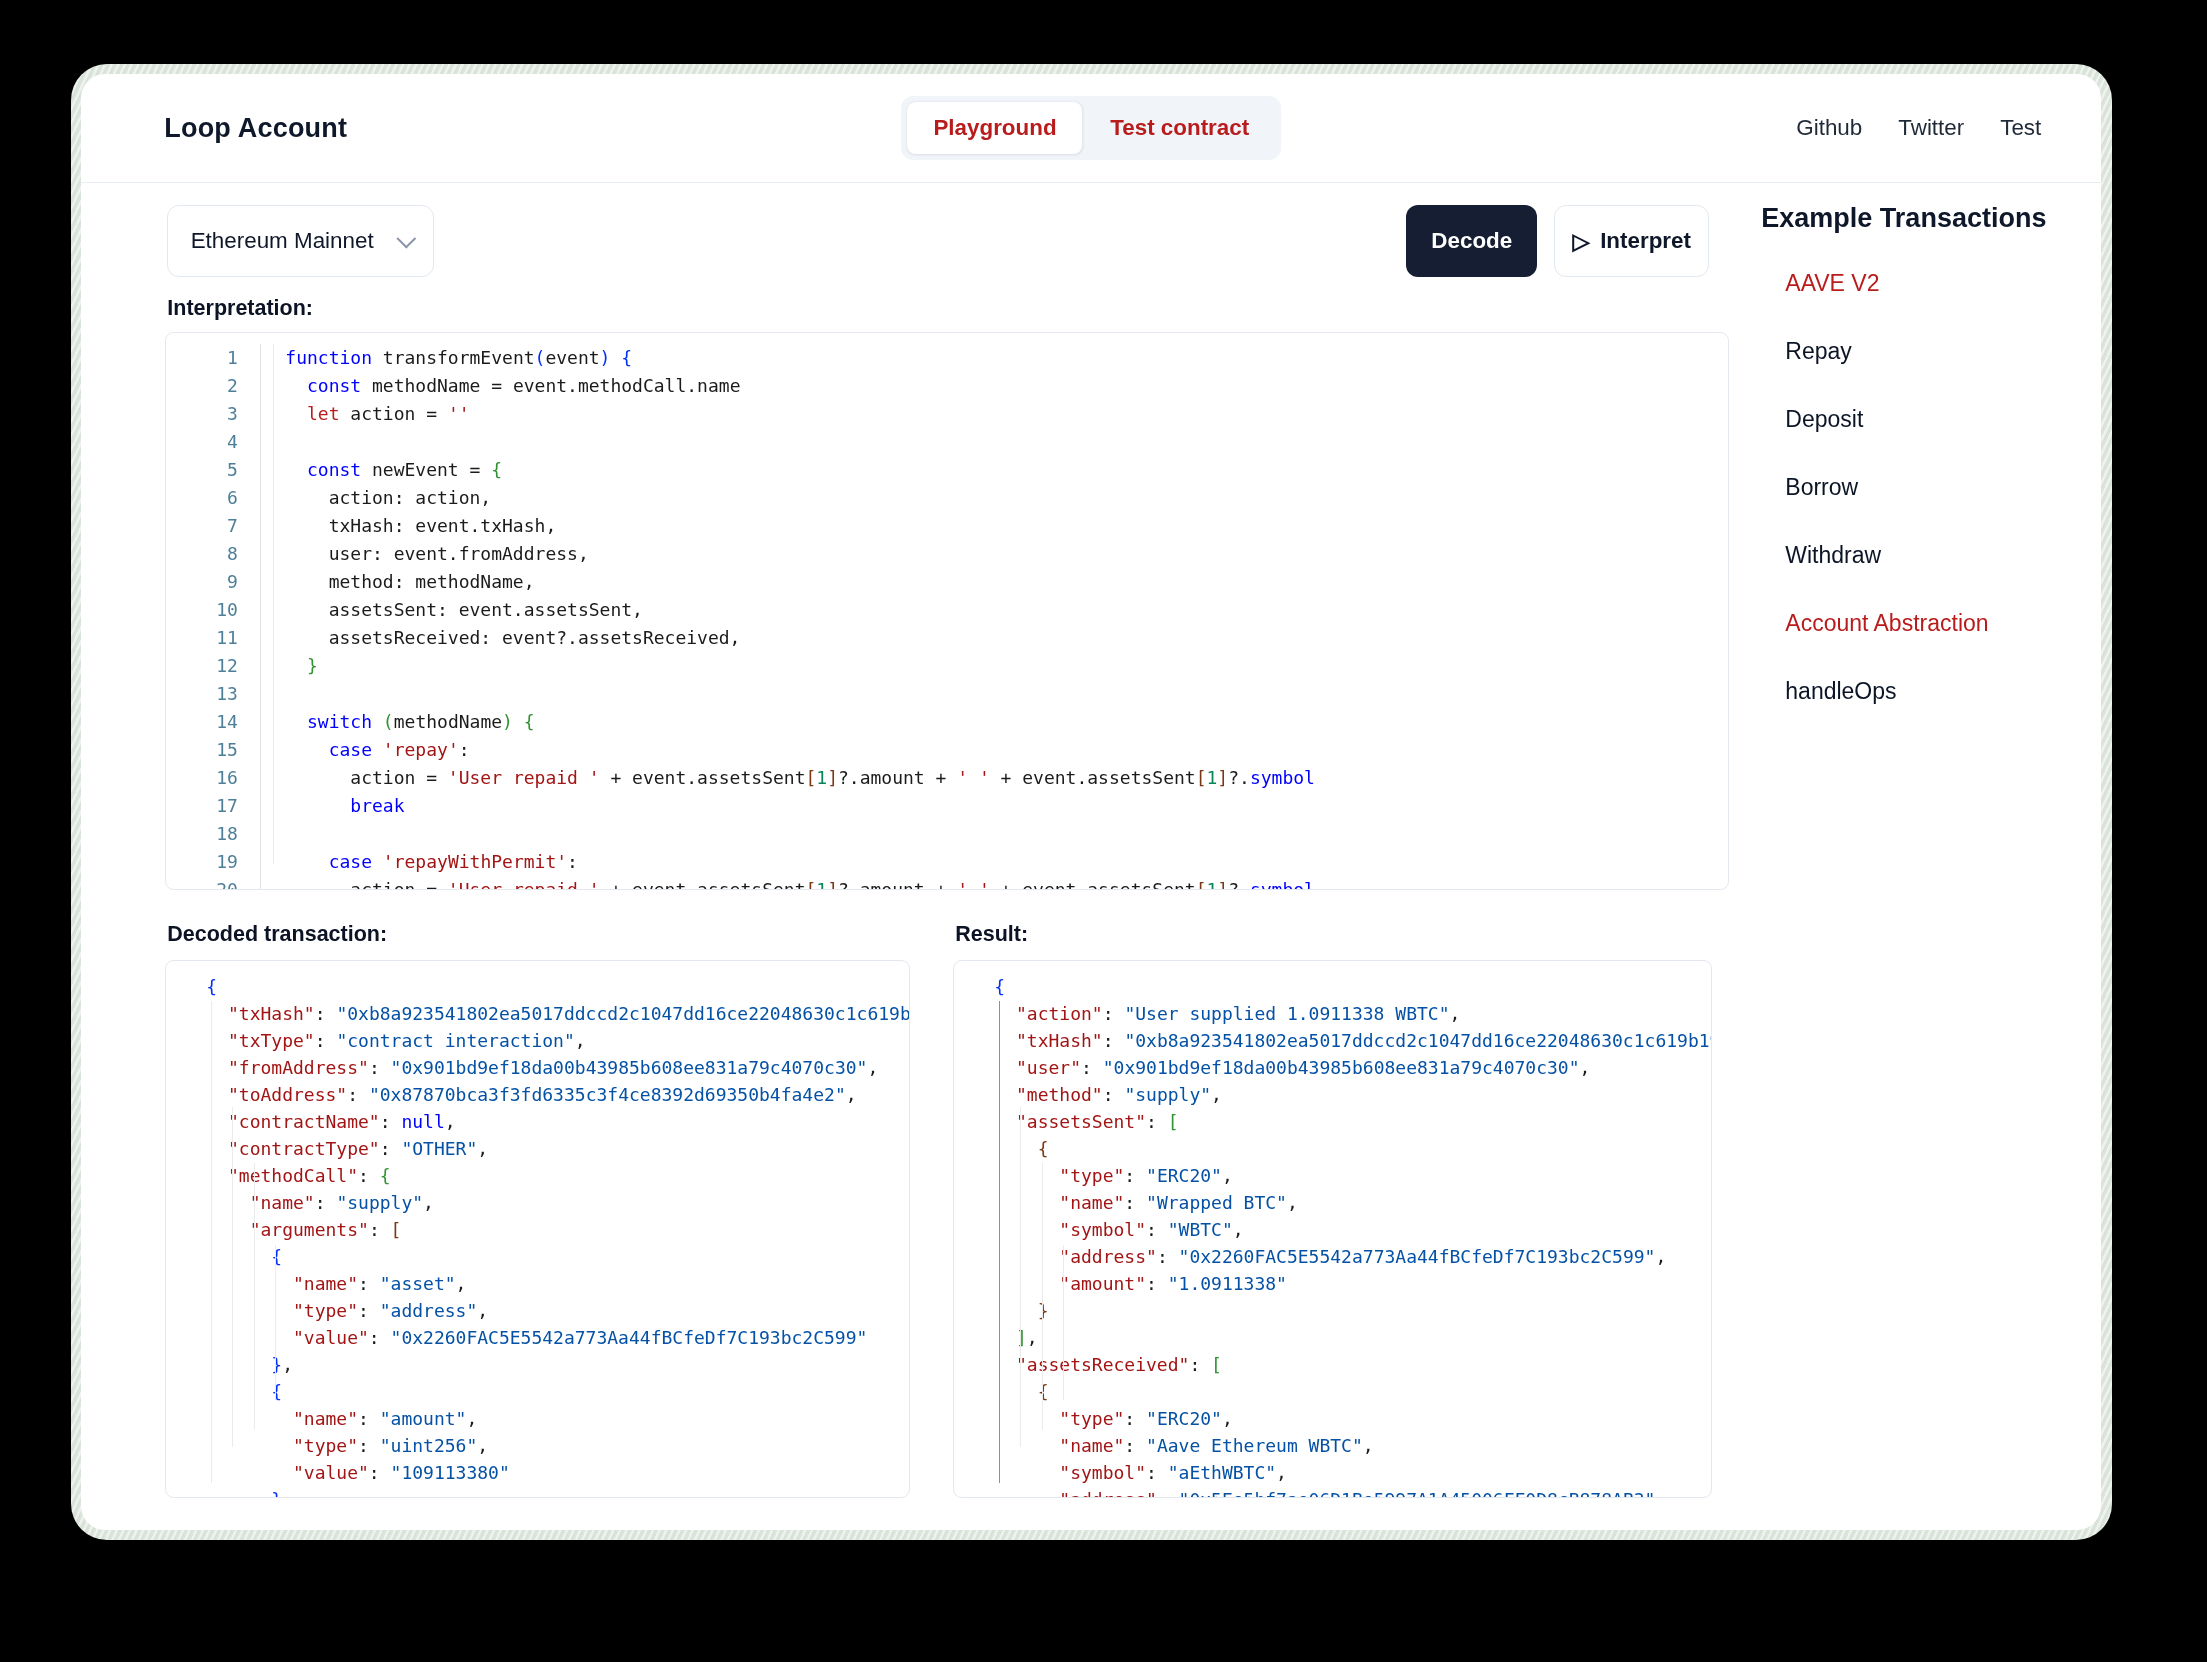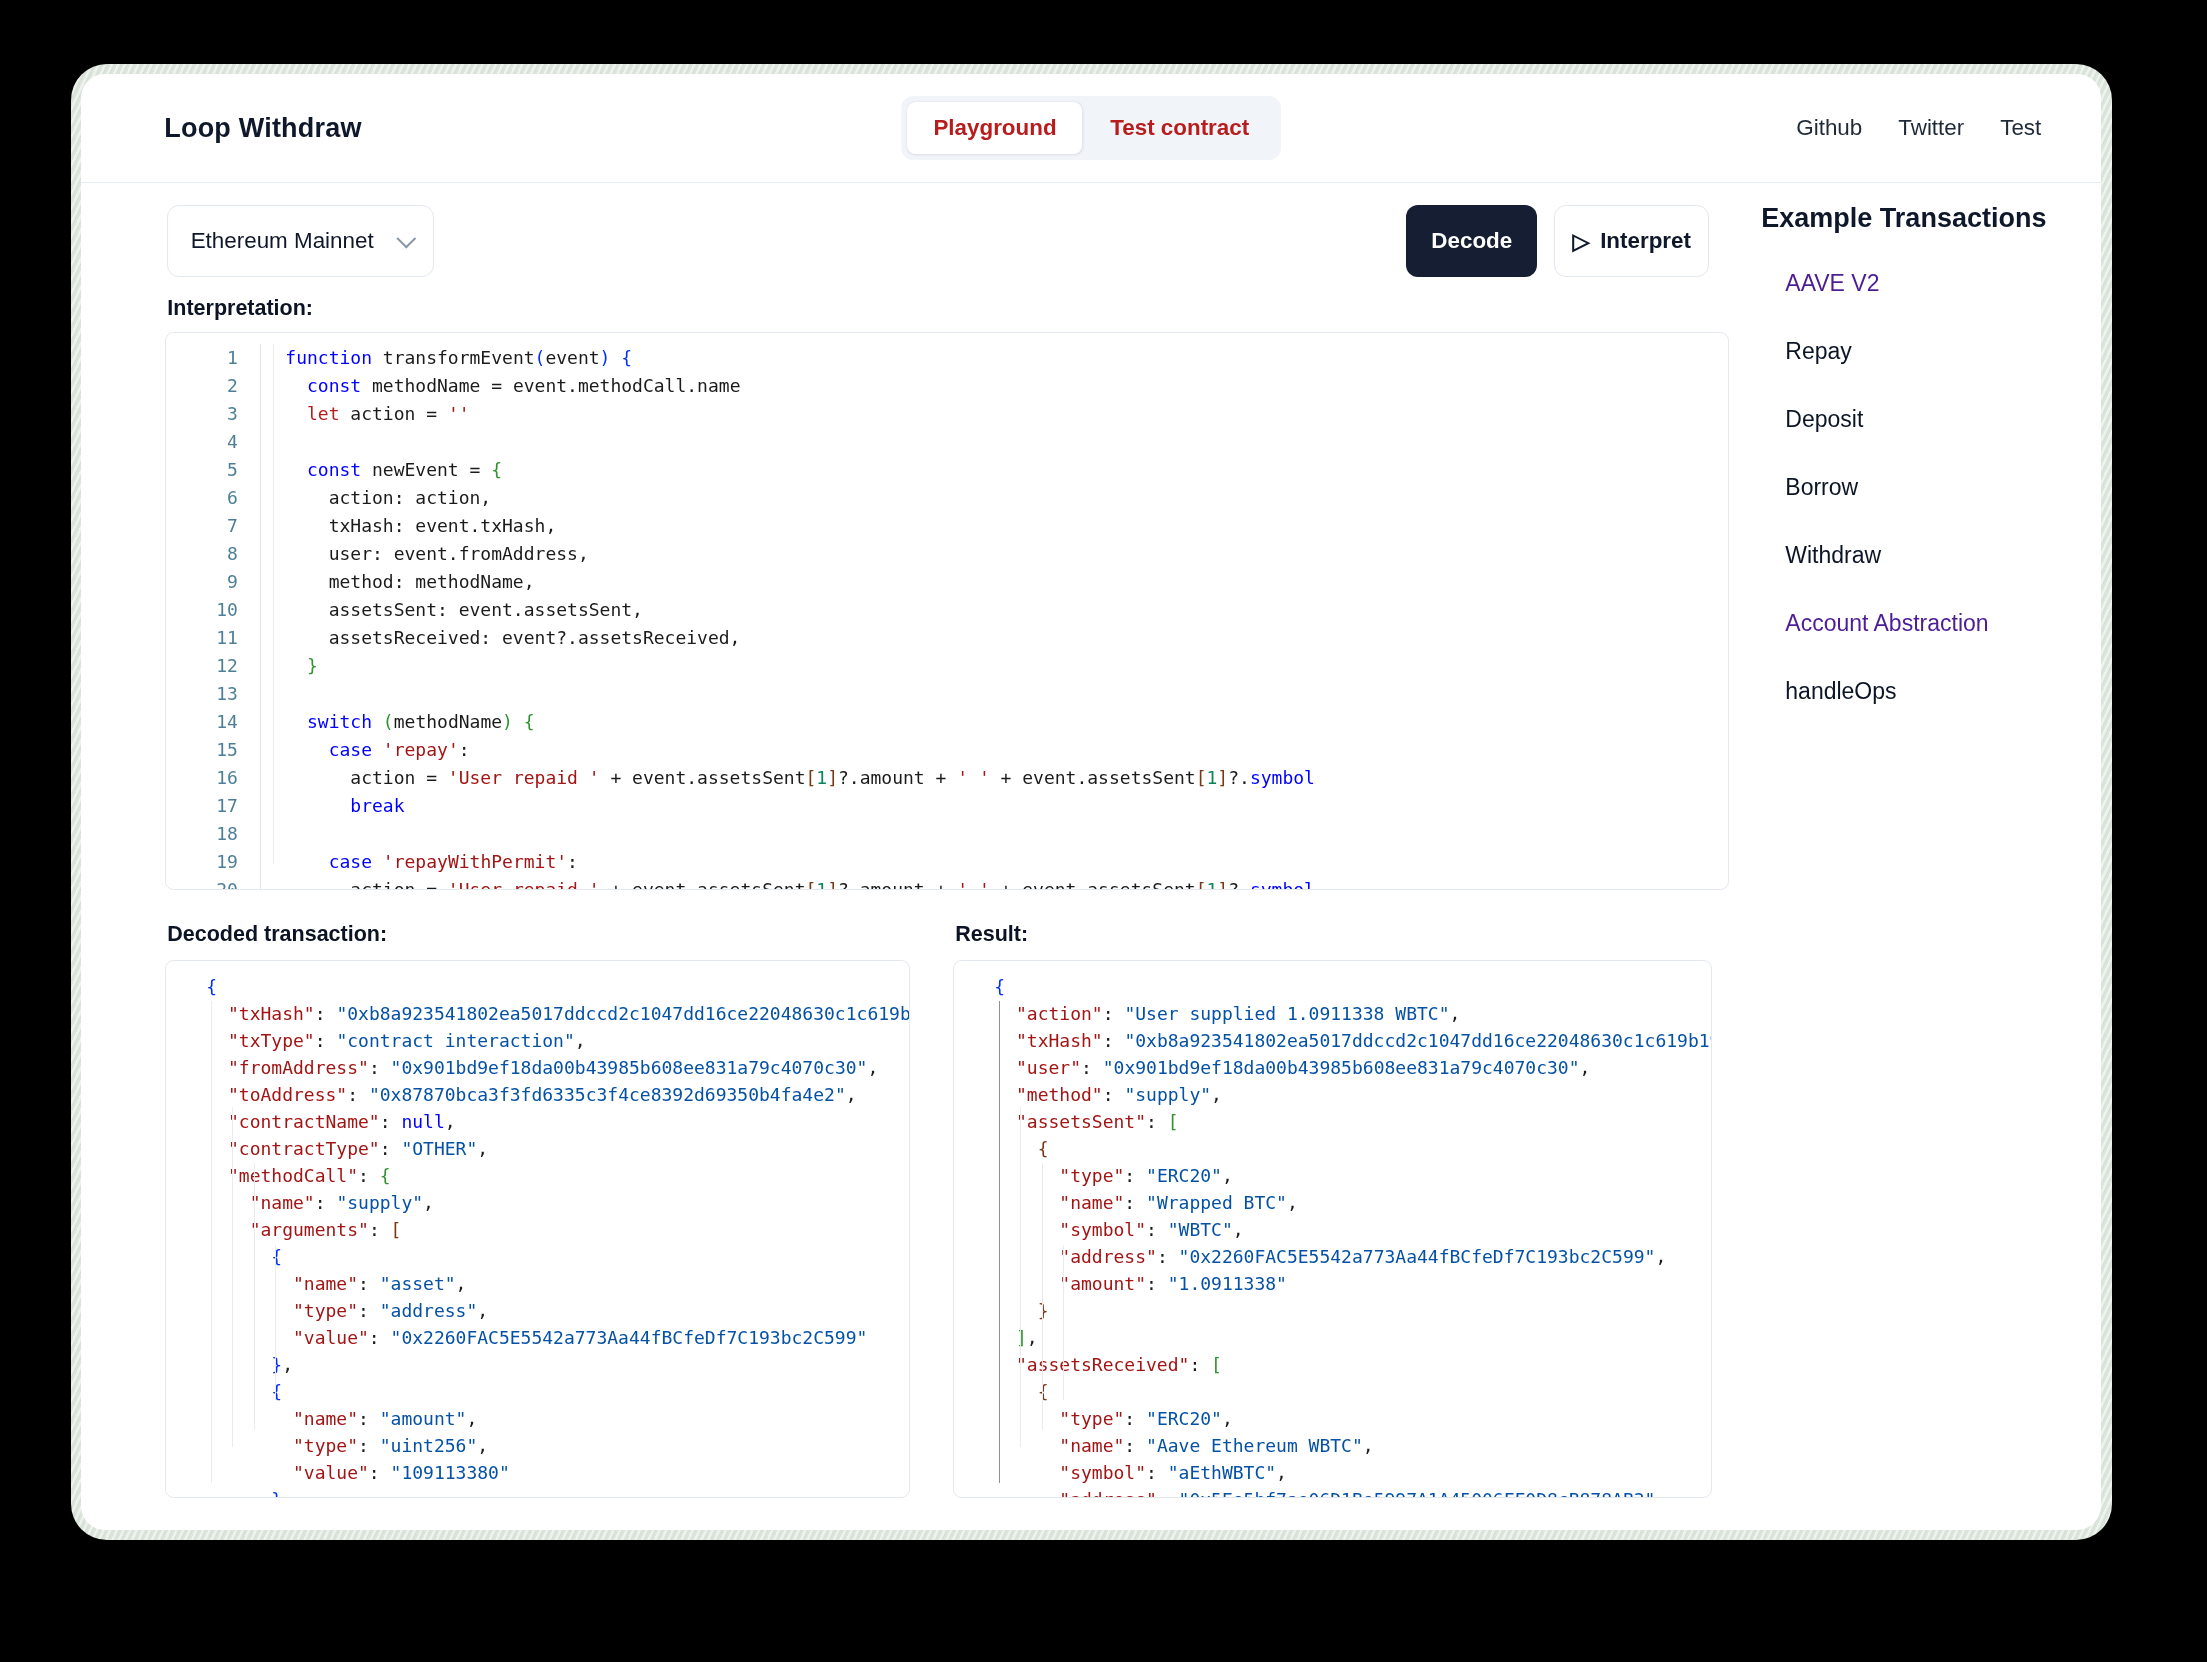--- a/index.html
+++ b/index.html
@@ -69,33 +69,33 @@
   #decoded-panel { left:84px;  top:886px; width:745px; height:538px; }
   #result-panel  { left:872px; top:886px; width:759px; height:538px; }
   .guide { position:absolute; width:0.9px; background:#ebebeb; }
   .guide.dark { background:#8f8f8f; }
 
   
   .sidebar { position:absolute; left:1680px; top:129px; width:301px; }
   .sidebar-title { font-size:27px; font-weight:700; color:#0f172a; }
   .ex-section { margin-top:41px; }
   .ex-section:first-of-type { margin-top:36px; }
-  .ex-heading { font-size:23px; font-weight:500; color:#4c1d95; padding-left:24px; }
+  .ex-heading { font-size:23px; font-weight:500; color:#b91c1c; padding-left:24px; }
   .ex-item { font-size:23px; font-weight:500; color:#0b1526; padding-left:24px;
              margin-top:41px; cursor:pointer; }
   .ex-section .ex-item:first-of-type { margin-top:21.5px; }
 </style>
 </head>
 <body>
 
 <div class="frame">
   <div class="card">
 
     <div class="header">
-      <div class="app-title">Loop Withdraw</div>
+      <div class="app-title">Loop Account</div>
       <div class="seg">
         <div class="seg-btn active">Playground</div>
         <div class="seg-btn">Test contract</div>
       </div>
       <div class="nav-links">
         <div class="nav-link">Github</div>
         <div class="nav-link">Twitter</div>
         <div class="nav-link">Test</div>
       </div>
     </div>

